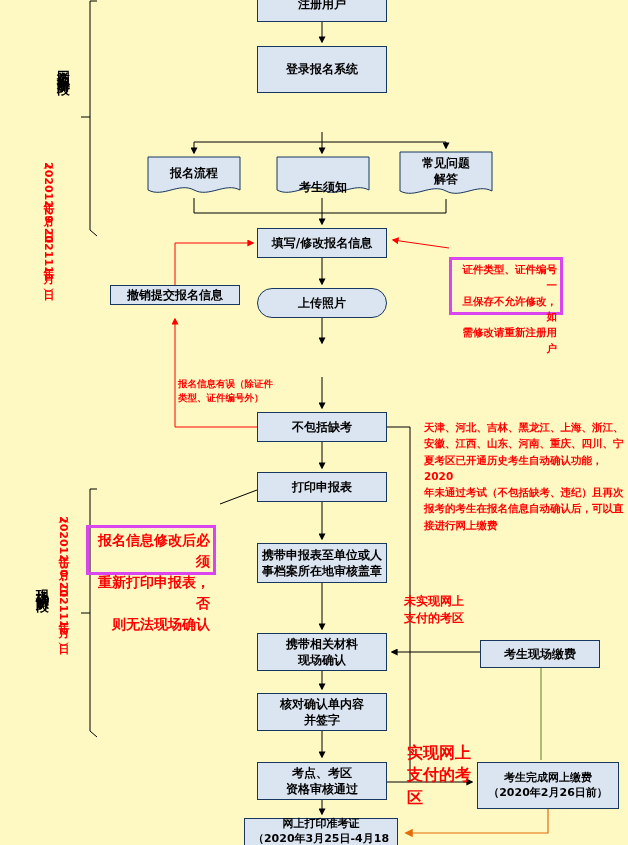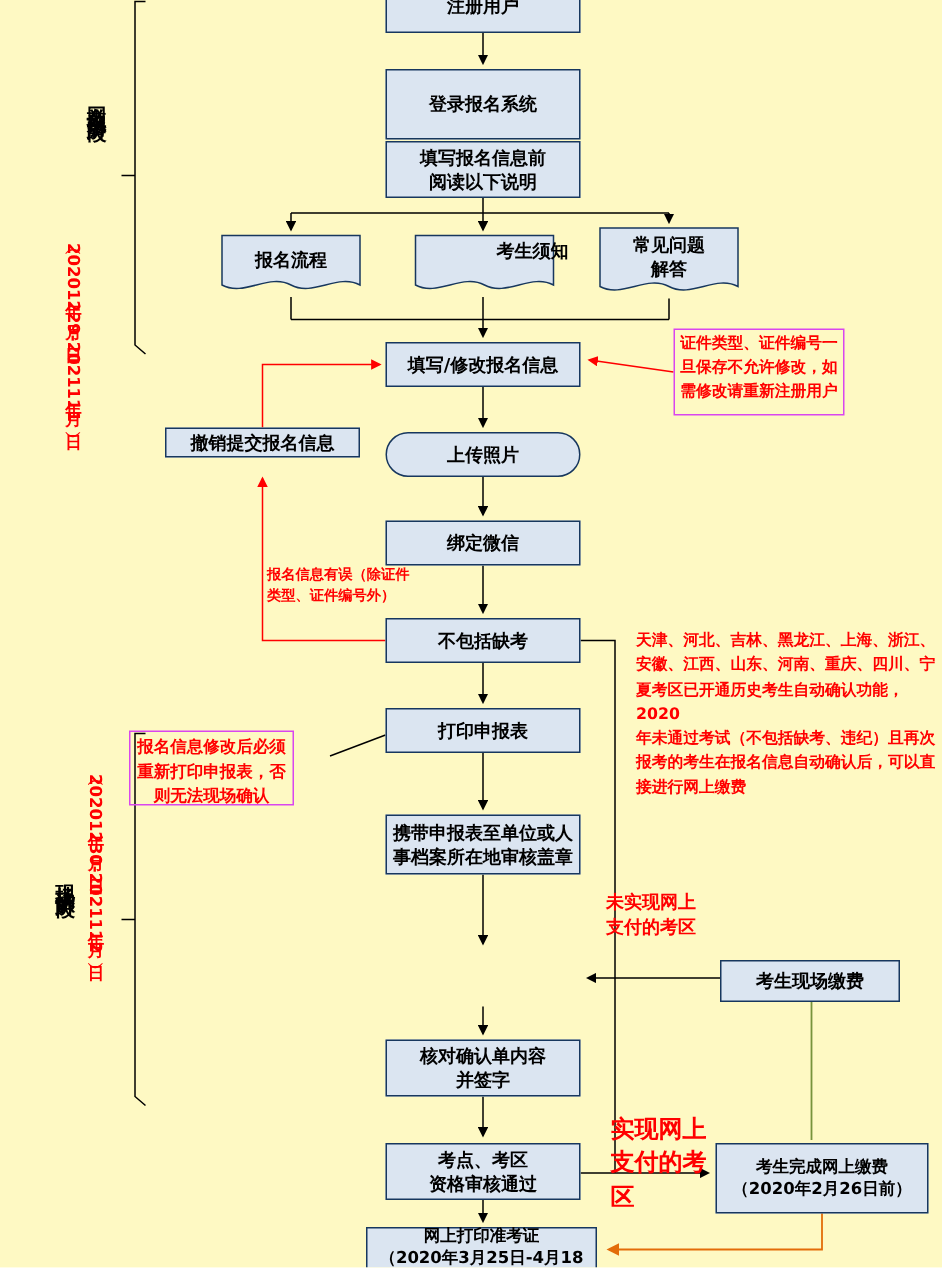--- a/index.html
+++ b/index.html
@@ -13,21 +13,21 @@
   .node.small span{font-size:11px;}
   .doclabel{position:absolute;z-index:2;display:flex;align-items:center;justify-content:center;}
   .doclabel span{display:block;text-align:center;font-size:12px;font-weight:bold;color:#000;
         white-space:pre-line;line-height:1.3;}
   .vtext{position:absolute;z-index:2;writing-mode:vertical-rl;text-orientation:mixed;
         font-weight:bold;white-space:nowrap;}
   .vtext.black{color:#000;font-size:13px;letter-spacing:2px;}
   .vtext.red{color:#ff0000;font-size:11px;}
   .ann{position:absolute;z-index:3;color:#ff0000;font-weight:bold;white-space:pre-line;
         line-height:1.5;}
-  .ann.boxed{border:1px solid #d946ef;padding:2px 3px;text-align:center;box-sizing:border-box;}
+  .ann.boxed{border:3px solid #d946ef;padding:2px 3px;text-align:right;box-sizing:border-box;margin-top:38px;}
 </style>
 </head>
 <body>
 
 <div class="stage">
 
   <svg class="lines" width="628" height="845" viewBox="0 0 628 845">
     <defs>
       <marker id="m-black" viewBox="0 0 10 10" refX="8" refY="5" markerWidth="7" markerHeight="7" orient="auto-start-reverse">
         <path d="M0,0 L10,5 L0,10 z" fill="#000000"></path>
@@ -94,42 +94,39 @@
   <div class="vtext red" style="left:40px;top:162px;height:205px;">（2020年12月29日-2021年1月11日）</div>
   <div class="vtext black" style="left:33px;top:579px;height:100px;">现场确认阶段</div>
   <div class="vtext red" style="left:55px;top:516px;height:230px;">（2020年12月30日-2021年1月12日）</div>
 
   <div class="node" style="left:257px;top:-14px;width:130px;height:36px;">
       <span>注册用户</span>
     </div>
   <div class="node" style="left:257px;top:46px;width:130px;height:47px;">
       <span>登录报名系统</span>
     </div>
-  <div class="node" style="left:257px;top:94px;width:130px;height:38px;">
-      <span>填写报名信息前
-阅读以下说明</span>
-    </div>
   <div class="node" style="left:257px;top:228px;width:130px;height:30px;">
       <span>填写/修改报名信息</span>
     </div>
   <div class="node" style="left:257px;top:288px;width:130px;height:30px;border-radius:15px;">
       <span>上传照片</span>
-    </div>
-  <div class="node" style="left:257px;top:347px;width:130px;height:30px;">
-      <span>绑定微信</span>
     </div>
   <div class="node" style="left:257px;top:412px;width:130px;height:30px;">
       <span>不包括缺考</span>
     </div>
   <div class="node" style="left:257px;top:472px;width:130px;height:30px;">
       <span>打印申报表</span>
     </div>
   <div class="node" style="left:257px;top:543px;width:130px;height:40px;">
       <span>携带申报表至单位或人
 事档案所在地审核盖章</span>
+    </div>
+  <div class="node" style="left:257px;top:633px;width:130px;height:38px;">
+      <span>携带相关材料
+现场确认</span>
     </div>
   <div class="node" style="left:257px;top:693px;width:130px;height:38px;">
       <span>核对确认单内容
 并签字</span>
     </div>
   <div class="node" style="left:257px;top:762px;width:130px;height:38px;">
       <span>考点、考区
 资格审核通过</span>
     </div>
   <div class="node small" style="left:244px;top:818px;width:154px;height:42px;">
@@ -144,40 +141,40 @@
       <span>考生现场缴费</span>
     </div>
   <div class="node small" style="left:477px;top:762px;width:142px;height:47px;justify-content:center;">
       <span>考生完成网上缴费
 （2020年2月26日前）</span>
     </div>
 
   <div class="doclabel" style="left:148px;top:157px;width:92px;height:34px;">
       <span>报名流程</span>
     </div>
-  <div class="doclabel" style="left:277px;top:151px;width:92px;height:34px;margin-left:32px;">
+  <div class="doclabel" style="left:277px;top:171px;width:92px;height:34px;">
       <span>考生须知</span>
     </div>
   <div class="doclabel" style="left:400px;top:152px;width:92px;height:40px;">
       <span>常见问题
 解答</span>
     </div>
 
   <div class="ann boxed" style="left:449px;top:219px;width:114px;height:58px;font-size:10.5px;">证件类型、证件编号一
 旦保存不允许修改，如
 需修改请重新注册用户</div>
   <div class="ann" style="left:178px;top:377px;width:104px;font-size:9.5px;">报名信息有误（除证件
 类型、证件编号外）</div>
   <div class="ann" style="left:424px;top:419px;width:203px;font-size:10.5px;line-height:1.55;">天津、河北、吉林、黑龙江、上海、浙江、
 安徽、江西、山东、河南、重庆、四川、宁
 夏考区已开通历史考生自动确认功能，2020
 年未通过考试（不包括缺考、违纪）且再次
 报考的考生在报名信息自动确认后，可以直
 接进行网上缴费</div>
-  <div class="ann boxed" style="left:86px;top:487px;width:110px;height:50px;font-size:11px;">报名信息修改后必须
+  <div class="ann boxed" style="left:86px;top:487px;width:130px;height:50px;font-size:14px;">报名信息修改后必须
 重新打印申报表，否
 则无法现场确认</div>
   <div class="ann" style="left:404px;top:593px;width:80px;font-size:12px;line-height:1.4;">未实现网上
 支付的考区</div>
   <div class="ann" style="left:407px;top:742px;width:72px;font-size:16px;line-height:1.4;">实现网上
 支付的考区</div>
 
 </div>
 
 </body></html>

